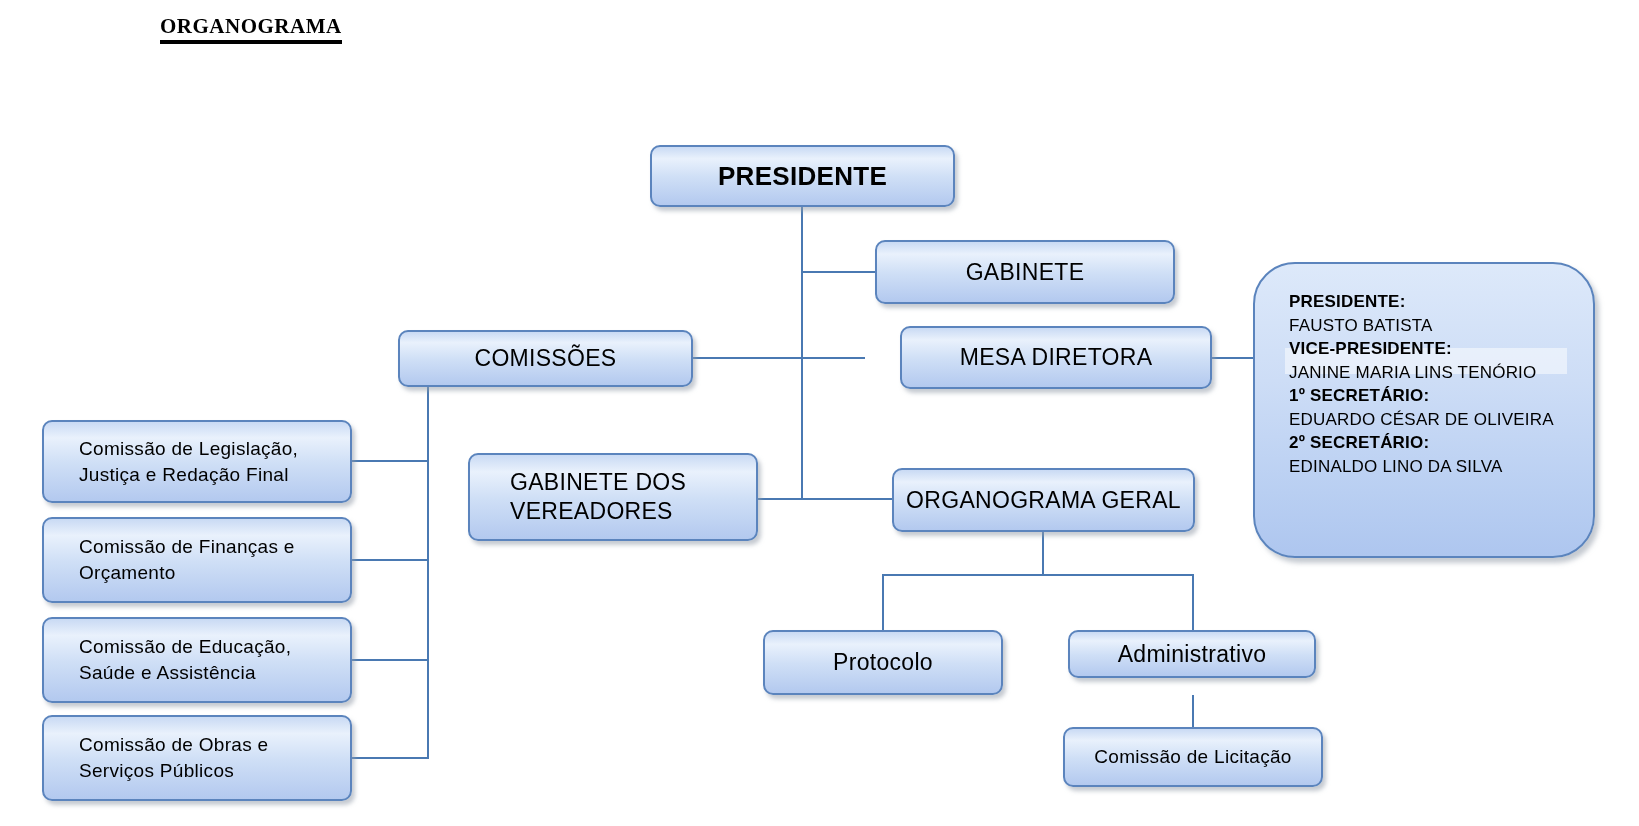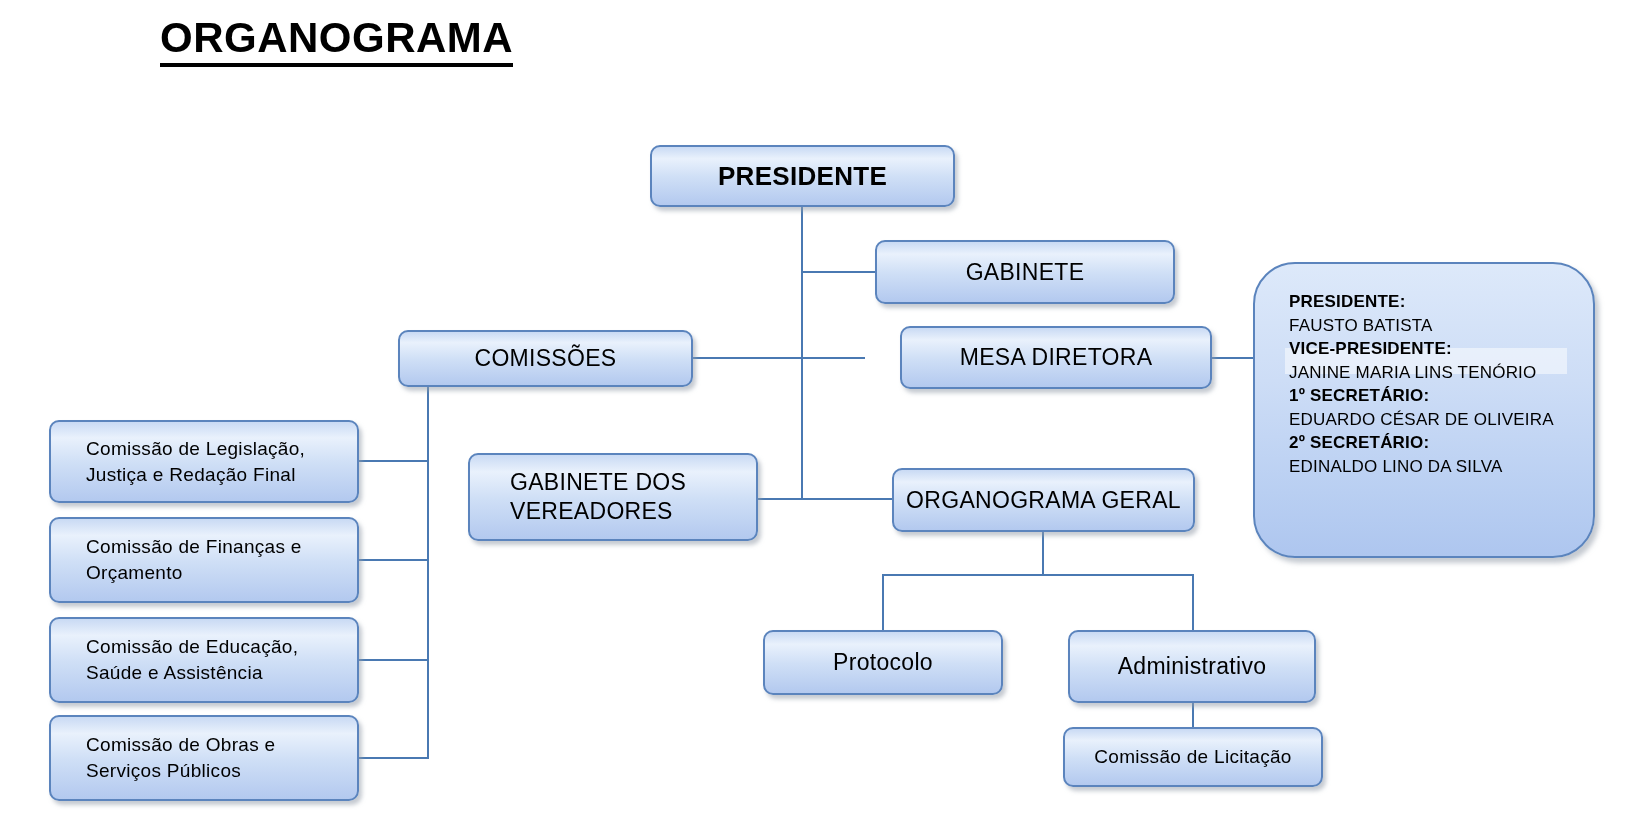--- a/index.html
+++ b/index.html
@@ -7,34 +7,34 @@
     --connector:#4a79b2;
     --text:#000000;
   }
   html,body{margin:0;padding:0;background:#ffffff;}
   body{
     width:1639px;height:826px;position:relative;overflow:hidden;
     font-family:"Liberation Sans","DejaVu Sans",sans-serif;color:var(--text);
   }
   .title{
     position:absolute;left:160px;top:14px;
-    font-size:42px;font-weight:bold;letter-spacing:.5px;
-    border-bottom:4px solid #000;padding-bottom:1px;
+    font-size:21px;font-weight:bold;letter-spacing:.5px;
+    border-bottom:4px solid #000;padding-bottom:1px;font-family:Liberation Serif, serif;
   }
   .node{
     position:absolute;
     display:flex;align-items:center;justify-content:center;
     border:2px solid var(--border);border-radius:10px;
     background:linear-gradient(180deg,#c9daf4 0%,#e9f1fc 20%,#cfdff6 52%,#b3c9ef 100%);
     box-shadow:3px 4px 4px rgba(150,158,172,.55);
     font-size:23px;letter-spacing:.3px;line-height:1.25;
     box-sizing:border-box;padding:4px 12px;
   }
   .node.bold{font-weight:bold;font-size:26px;}
-  .node.small{font-size:19px;line-height:1.35;padding:4px 35px;margin-left:7px;}
+  .node.small{font-size:19px;line-height:1.35;padding:4px 35px;}
   .node.tiny{font-size:19px;}
   .board{
     position:absolute;left:1253px;top:262px;width:342px;height:296px;
     border:2px solid var(--border);border-radius:42px;
     background:linear-gradient(180deg,#dde9fa 0%,#cdddf6 40%,#b9cff2 78%,#aec6ef 100%);
     box-shadow:4px 5px 5px rgba(150,158,172,.55);
     box-sizing:border-box;padding:26px 34px 0 34px;
     font-size:17px;line-height:23.5px;letter-spacing:.2px;
   }
   .board .role{font-weight:bold;}
@@ -66,21 +66,21 @@
 <div class="conn" style="left:1192px;top:574px;width:2px;height:56px;"></div>
 <div class="conn" style="left:1192px;top:695px;width:2px;height:32px;"></div>
 
 <div class="node bold" style="left:650px;top:145px;width:305px;height:62px;">PRESIDENTE</div>
 <div class="node" style="left:875px;top:240px;width:300px;height:64px;">GABINETE</div>
 <div class="node" style="left:900px;top:326px;width:312px;height:63px;">MESA DIRETORA</div>
 <div class="node" style="left:398px;top:330px;width:295px;height:57px;">COMISSÕES</div>
 <div class="node" style="left:468px;top:453px;width:290px;height:88px;padding:4px 40px;">GABINETE DOS VEREADORES</div>
 <div class="node" style="left:892px;top:468px;width:303px;height:64px;">ORGANOGRAMA GERAL</div>
 <div class="node" style="left:763px;top:630px;width:240px;height:65px;">Protocolo</div>
-<div class="node" style="left:1068px;top:630px;width:248px;height:73px;">Administrativo</div>
+<div class="node" style="left:1068px;top:630px;width:248px;height:48px;">Administrativo</div>
 <div class="node tiny" style="left:1063px;top:727px;width:260px;height:60px;">Comissão de Licitação</div>
 
 <div class="node small" style="left:42px;top:420px;width:310px;height:83px;">Comissão de Legislação, Justiça e Redação Final</div>
 <div class="node small" style="left:42px;top:517px;width:310px;height:86px;">Comissão de Finanças e Orçamento</div>
 <div class="node small" style="left:42px;top:617px;width:310px;height:86px;">Comissão de Educação, Saúde e Assistência</div>
 <div class="node small" style="left:42px;top:715px;width:310px;height:86px;">Comissão de Obras e Serviços Públicos</div>
 
 <div class="board">
   <div class="hl-band"></div>
   <div class="board-text">

